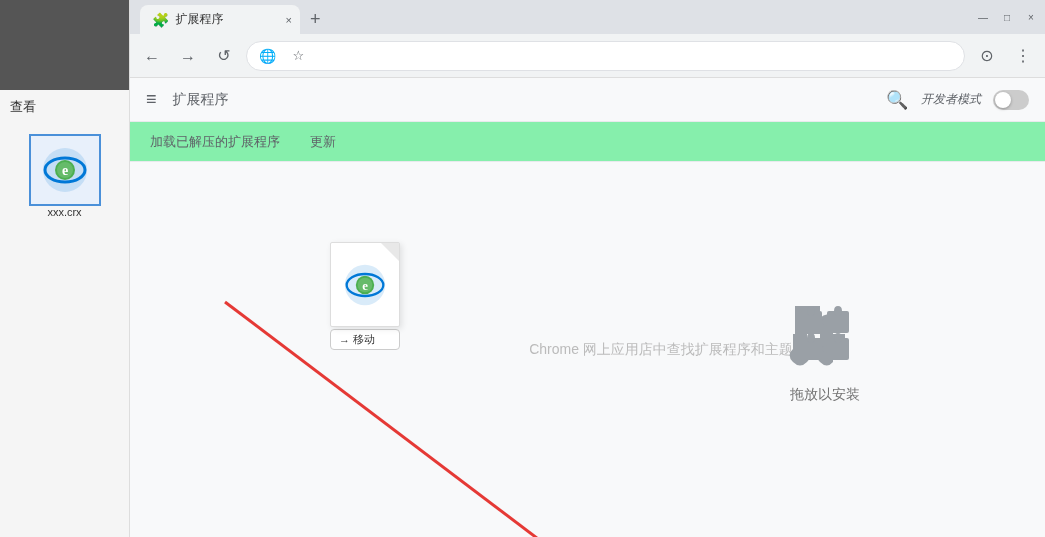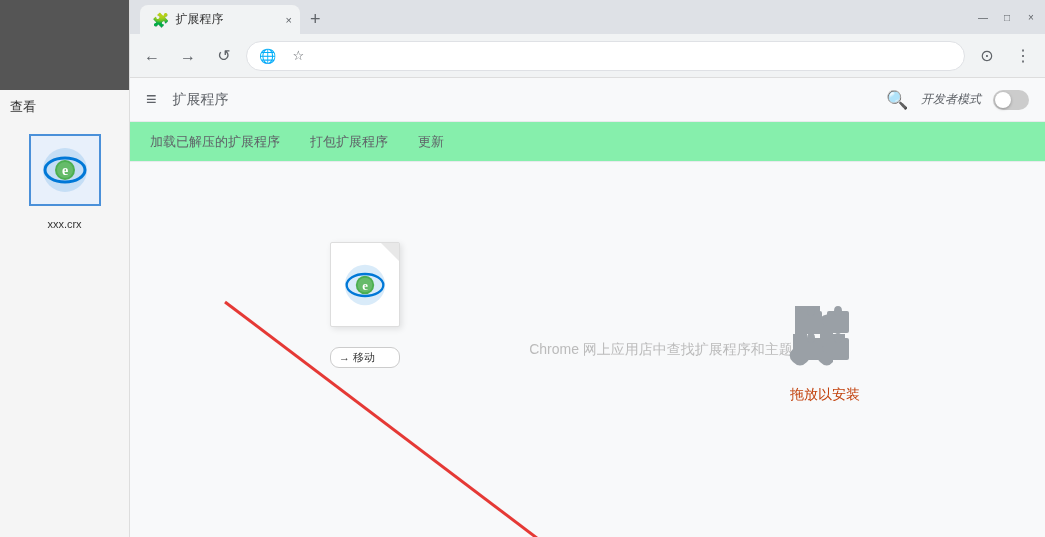--- a/index.html
+++ b/index.html
@@ -53,21 +53,21 @@
       justify-content: center;
       position: relative;
     }
     .ie-logo {
       width: 48px;
       height: 48px;
     }
     .file-name {
       font-size: 11px;
       color: #333;
-      margin-top: 12px;
+      margin-top: 0;
     }
 
     
     .chrome-window {
       position: absolute;
       left: 130px;
       top: 0;
       width: 915px;
       height: 537px;
       background: #fff;
@@ -297,21 +297,21 @@
       align-items: center;
       gap: 10px;
     }
     .puzzle-icon {
       width: 80px;
       height: 80px;
       color: #9aa0a6;
     }
     .drop-label {
       font-size: 14px;
-      color: #c2410c;
+      color: #737373;
     }
 
     
     .dragged-file {
       position: absolute;
       left: 200px;
       top: 80px;
     }
     .crx-icon {
       width: 70px;
@@ -329,24 +329,24 @@
     .crx-fold {
       position: absolute;
       top: 0;
       right: 0;
       width: 18px;
       height: 18px;
       background: #e8e8e8;
       clip-path: polygon(0 0, 100% 100%, 100% 0);
     }
     .move-badge {
-      margin-top: 20px;
+      margin-top: 2px;
       background: rgba(255,255,255,0.9);
       border: 1px solid #ccc;
-      border-radius: 9px;
+      border-radius: 4px;
       padding: 2px 8px;
       font-size: 11px;
       color: #333;
       white-space: nowrap;
     }
 
     
     .arrow-container {
       position: absolute;
       left: 65px;
@@ -414,21 +414,20 @@
       <span class="search-icon-btn">🔍</span>
       <span class="dev-mode-label">开发者模式</span>
       <div class="toggle">
         <div class="toggle-knob"></div>
       </div>
     </div>
   </div>
 
   <div class="sub-nav">
     <span class="sub-nav-item">加载已解压的扩展程序</span>
-    <span class="sub-nav-item">打包扩展程序</span>
     <span class="sub-nav-item">更新</span>
   </div>
 
   <div class="main-content">
 
     <div class="drag-hint">Chrome 网上应用店中查找扩展程序和主题背景</div>
 
     <div class="drop-zone">
       <svg class="puzzle-icon" viewBox="0 0 80 80">
         <path d="M10 10 L35 10 L35 22 Q42 15 48 22 Q54 29 48 35 L48 38 L60 38 L60 63 L48 63 L48 66 Q42 73 35 66 Q28 59 35 53 L35 38 L22 38 L22 53 Q29 59 22 66 Q15 73 8 66 Q1 59 8 53 L8 38 L10 38 Z" fill="#9aa0a6"></path>

